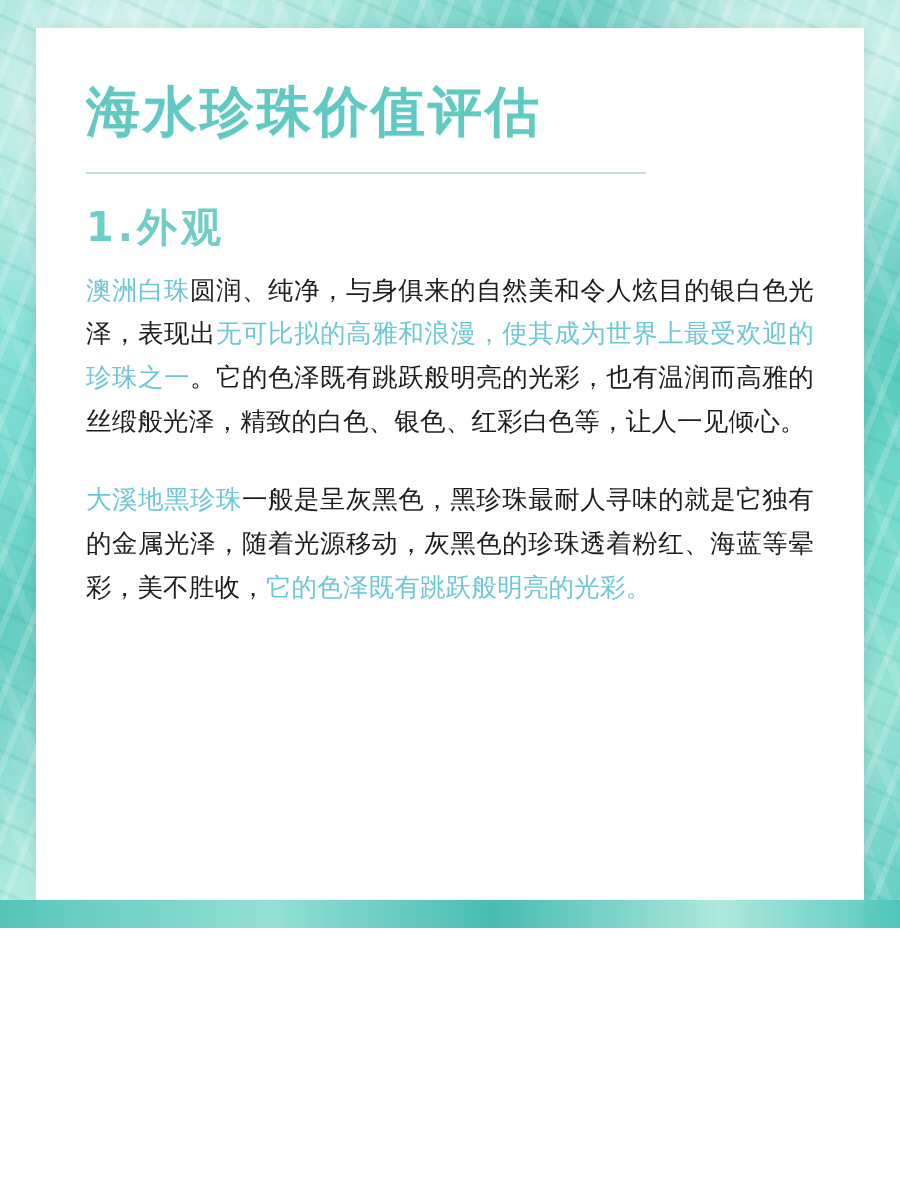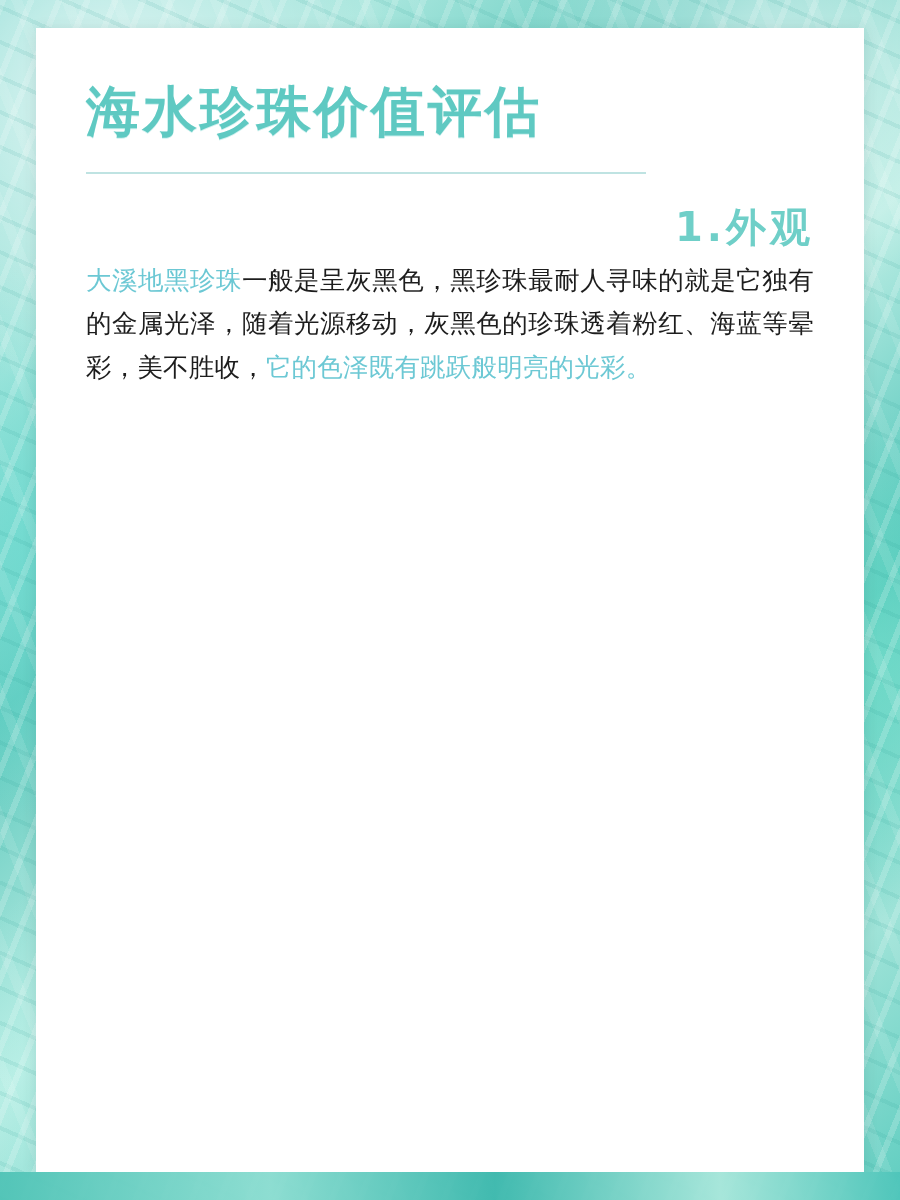--- a/index.html
+++ b/index.html
@@ -9,21 +9,21 @@
   body {
     width: 900px;
     height: 1200px;
     overflow: hidden;
     font-family: "Liberation Serif", serif;
   }
 
   .page {
     position: relative;
     width: 900px;
-    height: 1200px;
+    height: 928px;
     background:
       radial-gradient(circle at 12% 8%, rgba(255,255,255,0.75) 0%, rgba(255,255,255,0) 22%),
       radial-gradient(circle at 85% 5%, rgba(255,255,255,0.6) 0%, rgba(255,255,255,0) 18%),
       radial-gradient(circle at 5% 45%, rgba(110,220,210,0.75) 0%, rgba(110,220,210,0) 26%),
       radial-gradient(circle at 95% 55%, rgba(120,225,205,0.7) 0%, rgba(120,225,205,0) 24%),
       radial-gradient(circle at 50% 98%, rgba(90,205,195,0.8) 0%, rgba(90,205,195,0) 30%),
       radial-gradient(circle at 20% 92%, rgba(175,240,230,0.85) 0%, rgba(175,240,230,0) 20%),
       linear-gradient(135deg, #7fd8cf 0%, #a8e6dd 18%, #5ec9bd 34%, #bdeee5 52%, #49c2b6 70%, #9fe3d8 86%, #5fcdc0 100%);
     overflow: hidden;
   }
@@ -69,22 +69,21 @@
     width: 560px;
     background: #bfe3e2;
   }
 
   .section-heading {
     font-family: "DejaVu Sans", sans-serif;
     font-weight: bold;
     font-size: 40px;
     letter-spacing: 4px;
     color: #6fcfc8;
-    margin: 26px 0 4px 0;
-    text-align: right;
+    margin: 26px 0 14px 0;
   }
 
   .para {
     font-family: "DejaVu Serif", serif;
     font-size: 25.5px;
     line-height: 1.72;
     color: #1d1d1d;
     margin: 0 0 34px 0;
     text-align: justify;
     letter-spacing: 0.2px;
@@ -115,20 +114,23 @@
   <div class="texture"></div>
 
   <div class="card">
 
     <h1 class="doc-title">海水珍珠价值评估</h1>
 
     <div class="title-rule"></div>
 
     <h2 class="section-heading">1.外观</h2>
 
+    <p class="para">
+      <span class="hl">澳洲白珠</span><span>圆润、纯净，与身俱来的自然美和令人炫目的银白色光泽，表现出</span><span class="hl-strong">无可比拟的高雅和浪漫，使其成为世界上最受欢迎的珍珠之一</span><span>。它的色泽既有跳跃般明亮的光彩，也有温润而高雅的丝缎般光泽，精致的白色、银色、红彩白色等，让人一见倾心。</span>
+    </p>
 
 
     <p class="para">
       <span class="hl">大溪地黑珍珠</span><span>一般是呈灰黑色，黑珍珠最耐人寻味的就是它独有的金属光泽，随着光源移动，灰黑色的珍珠透着粉红、海蓝等晕彩，美不胜收，</span><span class="hl-strong">它的色泽既有跳跃般明亮的光彩。</span>
     </p>
 
   </div>
 
   <div class="bottom-band"></div>
 </div>

